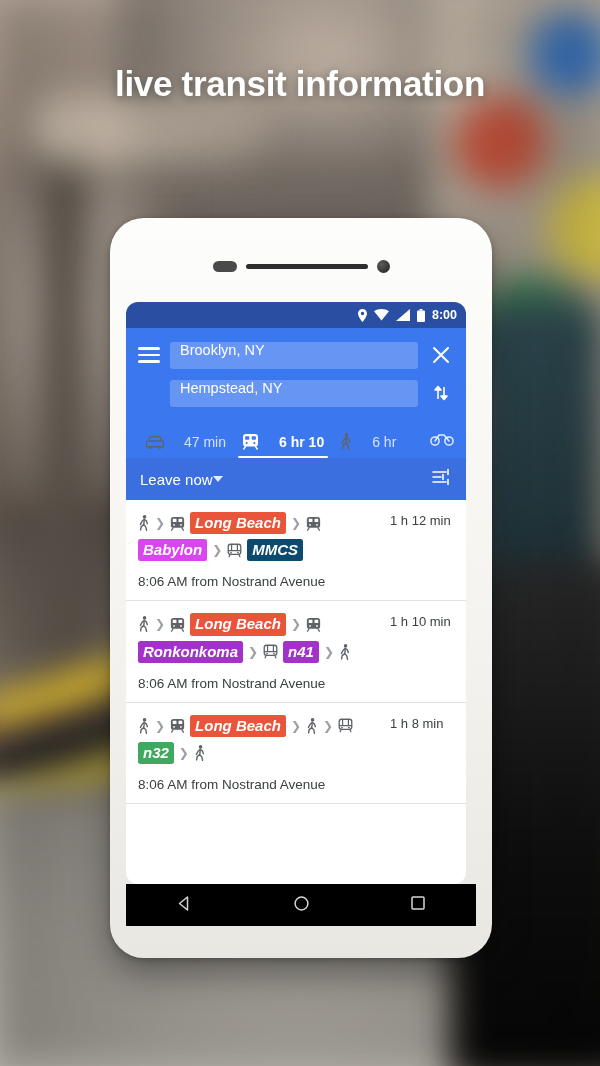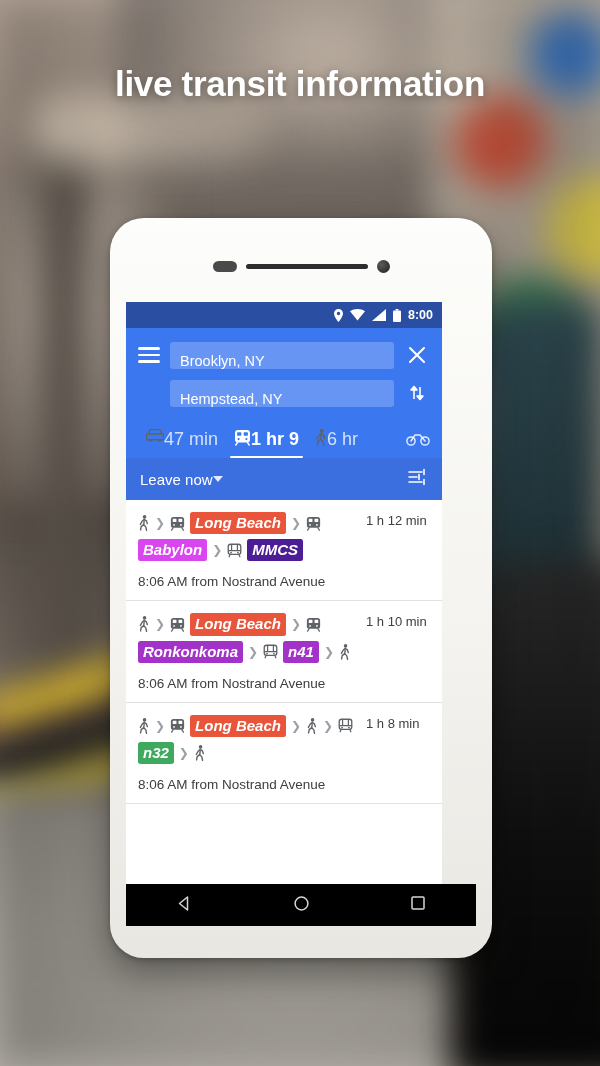--- a/index.html
+++ b/index.html
@@ -80,49 +80,49 @@
     box-shadow:0 16px 36px rgba(0,0,0,.38), 0 2px 6px rgba(0,0,0,.25);
   }
   #bezel-top{ position:absolute; top:42px; left:0; width:100%;
     display:flex; align-items:center; justify-content:center; gap:9px; }
   .sensor{ width:24px; height:11px; border-radius:6px; background:#4a4a4a; }
   .speaker{ width:122px; height:5px; border-radius:3px; background:#2e2e2e; }
   .frontcam{ width:13px; height:13px; border-radius:50%;
     background:radial-gradient(circle at 35% 35%,#5c5c5c,#1e1e1e); }
 
   #screen{
-    position:absolute; left:16px; top:84px; width:316px; height:582px;
-    background:#fff; overflow:hidden;
+    position:absolute; left:16px; top:84px; width:340px; height:582px;
+    background:#fff; overflow:hidden;border-radius:12px;
   }
 
   
   #statusbar{
     height:26px; background:#2a4fa2; display:flex; align-items:center;
     justify-content:flex-end; gap:7px; padding:0 9px;
     color:#fff; font-size:12.5px; font-weight:bold;
   }
   #statusbar svg{ display:block; }
 
   
   #appheader{ background:#3b78f0; padding:8px 0 0 0; }
   .searchrow{ display:flex; align-items:center; padding:0 12px; height:38px; gap:10px; }
   .hamburger{ width:22px; display:flex; flex-direction:column; gap:4px; cursor:pointer; }
   .hamburger span{ display:block; height:2.5px; background:#fff; border-radius:2px; }
   .field{
     flex:1; height:27px; background:rgba(255,255,255,.22);
-    border-radius:3px; display:flex; align-items:flex-end;
+    border-radius:3px; display:flex; align-items:flex-start;
     padding:0 10px; color:#fff; font-size:14.5px;
   }
   .iconbtn{ width:26px; display:flex; align-items:center; justify-content:center;
     color:#fff; cursor:pointer; }
 
   
   #modes{ display:flex; align-items:flex-end; padding:6px 12px 0 12px; height:46px; gap:0; }
-  .mode{ display:flex; align-items:flex-start; gap:0; color:rgba(255,255,255,.78);
-    font-size:18px; padding:0 8px 8px 8px; cursor:pointer; position:relative; }
+  .mode{ display:flex; align-items:flex-end; gap:20px; color:rgba(255,255,255,.78);
+    font-size:14px; padding:0 8px 8px 8px; cursor:pointer; position:relative; }
   .mode.active{ color:#fff; font-weight:bold; }
   .mode.active::after{
     content:""; position:absolute; left:4px; right:4px; bottom:0;
     height:2.5px; background:#fff; border-radius:2px;
   }
   #bikebtn{ margin-left:auto; padding-bottom:8px; color:rgba(255,255,255,.85); cursor:pointer; }
 
   
   #leavebar{
     background:#3b6fe0; height:42px; display:flex; align-items:center;
@@ -266,21 +266,21 @@
           <span class="glyph" style="color:#fff">
             <svg width="17" height="17" viewBox="0 0 17 17">
                 <rect x="1" y="1" width="15" height="12.4" rx="3" fill="#fff"></rect>
                 <rect x="3.1" y="3.2" width="4.2" height="3.6" rx=".7" fill="#3b78f0"></rect>
                 <rect x="9.7" y="3.2" width="4.2" height="3.6" rx=".7" fill="#3b78f0"></rect>
                 <circle cx="4.6" cy="10.1" r="1.1" fill="#3b78f0"></circle>
                 <circle cx="12.4" cy="10.1" r="1.1" fill="#3b78f0"></circle>
                 <path d="M3.4 13.6L1.8 16M13.6 13.6L15.2 16" stroke="#fff" stroke-width="1.5" stroke-linecap="round"></path>
               </svg>
           </span>
-          <span>1 hr 9</span>
+          <span>6 hr 10</span>
         </div>
 
         <div class="mode">
           <span class="glyph">
             <svg width="12" height="17" viewBox="0 0 12 17">
                 <circle cx="6.6" cy="2" r="1.9" fill="currentColor"></circle>
                 <path d="M6.2 4.6L4 6.6 2.2 10M6.2 4.6l2.4 1.6.9 3M6.2 6.6l-.5 3.6 2.2 2.4.8 3.6M5.7 10.2L3 12.4l-.6 3.4" stroke="currentColor" stroke-width="1.5" fill="none" stroke-linecap="round" stroke-linejoin="round"></path>
               </svg>
           </span>
           <span>6 hr</span>
@@ -348,21 +348,21 @@
               <span class="chev">❯</span>
               <span class="glyph">
                 <svg width="15" height="15" viewBox="0 0 17 17">
                   <rect x="1.4" y="1.4" width="14.2" height="11.4" rx="2.6" fill="none" stroke="#5f6368" stroke-width="1.5"></rect>
                   <path d="M1.4 8.6h14.2M5.2 1.4v7.2M11.8 1.4v7.2" stroke="#5f6368" stroke-width="1.4"></path>
                   <circle cx="4.6" cy="10.8" r="1" fill="#5f6368"></circle>
                   <circle cx="12.4" cy="10.8" r="1" fill="#5f6368"></circle>
                   <path d="M3.6 12.8L2.4 15.6M13.4 12.8l1.2 2.8" stroke="#5f6368" stroke-width="1.4" stroke-linecap="round"></path>
                 </svg>
               </span>
-              <span class="badge" style="background: #4c1d95;">MMCS</span>
+              <span class="badge" style="background: #0c4a6e;">MMCS</span>
             </div>
             <div class="dur">1 h 12 min</div>
           </div>
           <div class="depart">8:06 AM from Nostrand Avenue</div>
         </div>
         <div class="route">
           <div class="rline">
             <div class="steps">
               <span class="glyph">
                 <svg width="12" height="16" viewBox="0 0 12 17">

